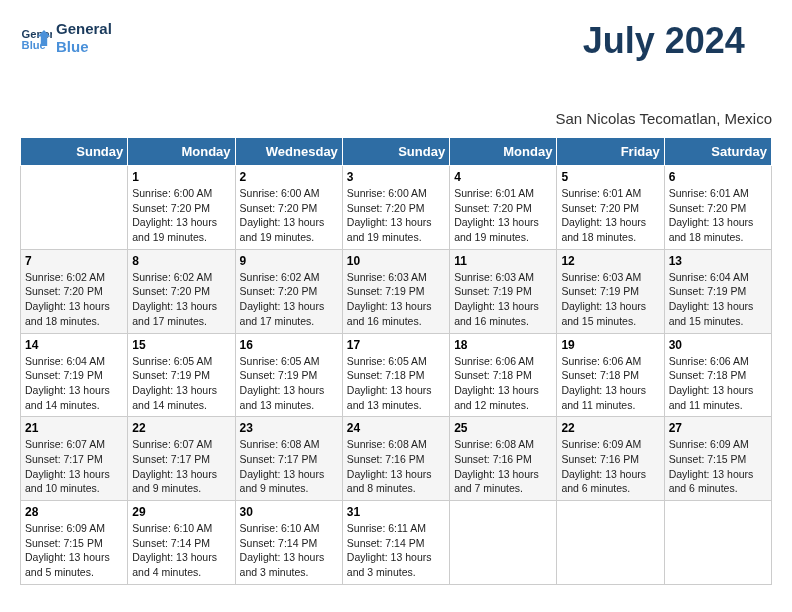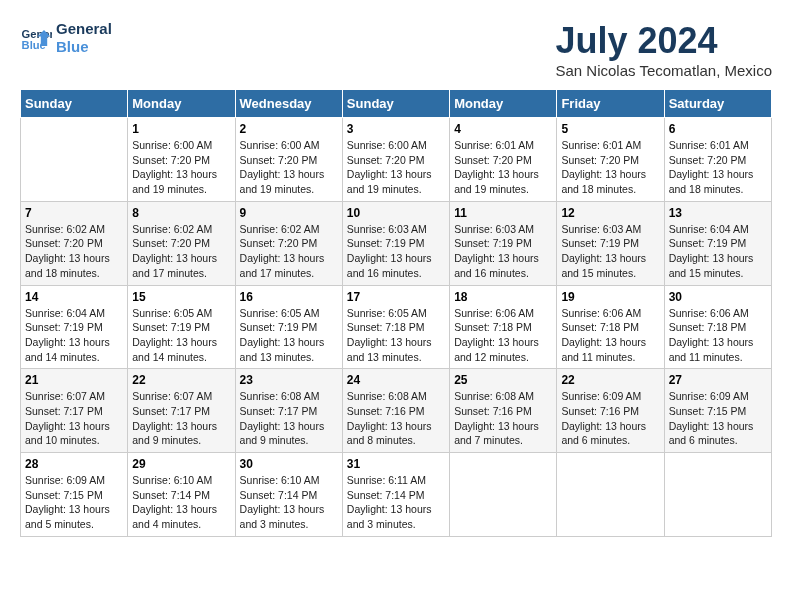--- a/index.html
+++ b/index.html
@@ -19,41 +19,42 @@
     .logo {
       display: flex;
       align-items: center;
     }
     .logo-icon {
       width: 32px;
       height: 32px;
       margin-right: 4px;
     }
     .title-block {
-      text-align: left;
+      text-align: center;
     }
     .month-title {
       font-size: 36px;
       font-weight: bold;
       color: #1a3a5c;
     }
     .subtitle {
       font-size: 15px;
       color: #333;
+      margin-top: 48px;
     }
     .calendar {
       width: 100%;
       border-collapse: collapse;
       font-size: 11px;
     }
     .calendar th {
       background: #2e6da4;
       color: #fff;
       padding: 6px 4px;
-      text-align: left;
+      text-align: right;
       font-size: 13px;
       border: 1px solid #fff;
     }
     .calendar td {
       border: 1px solid #ccc;
       vertical-align: top;
       padding: 4px;
       width: calc(100% / 7);
       min-height: 80px;
       background: #fff;

